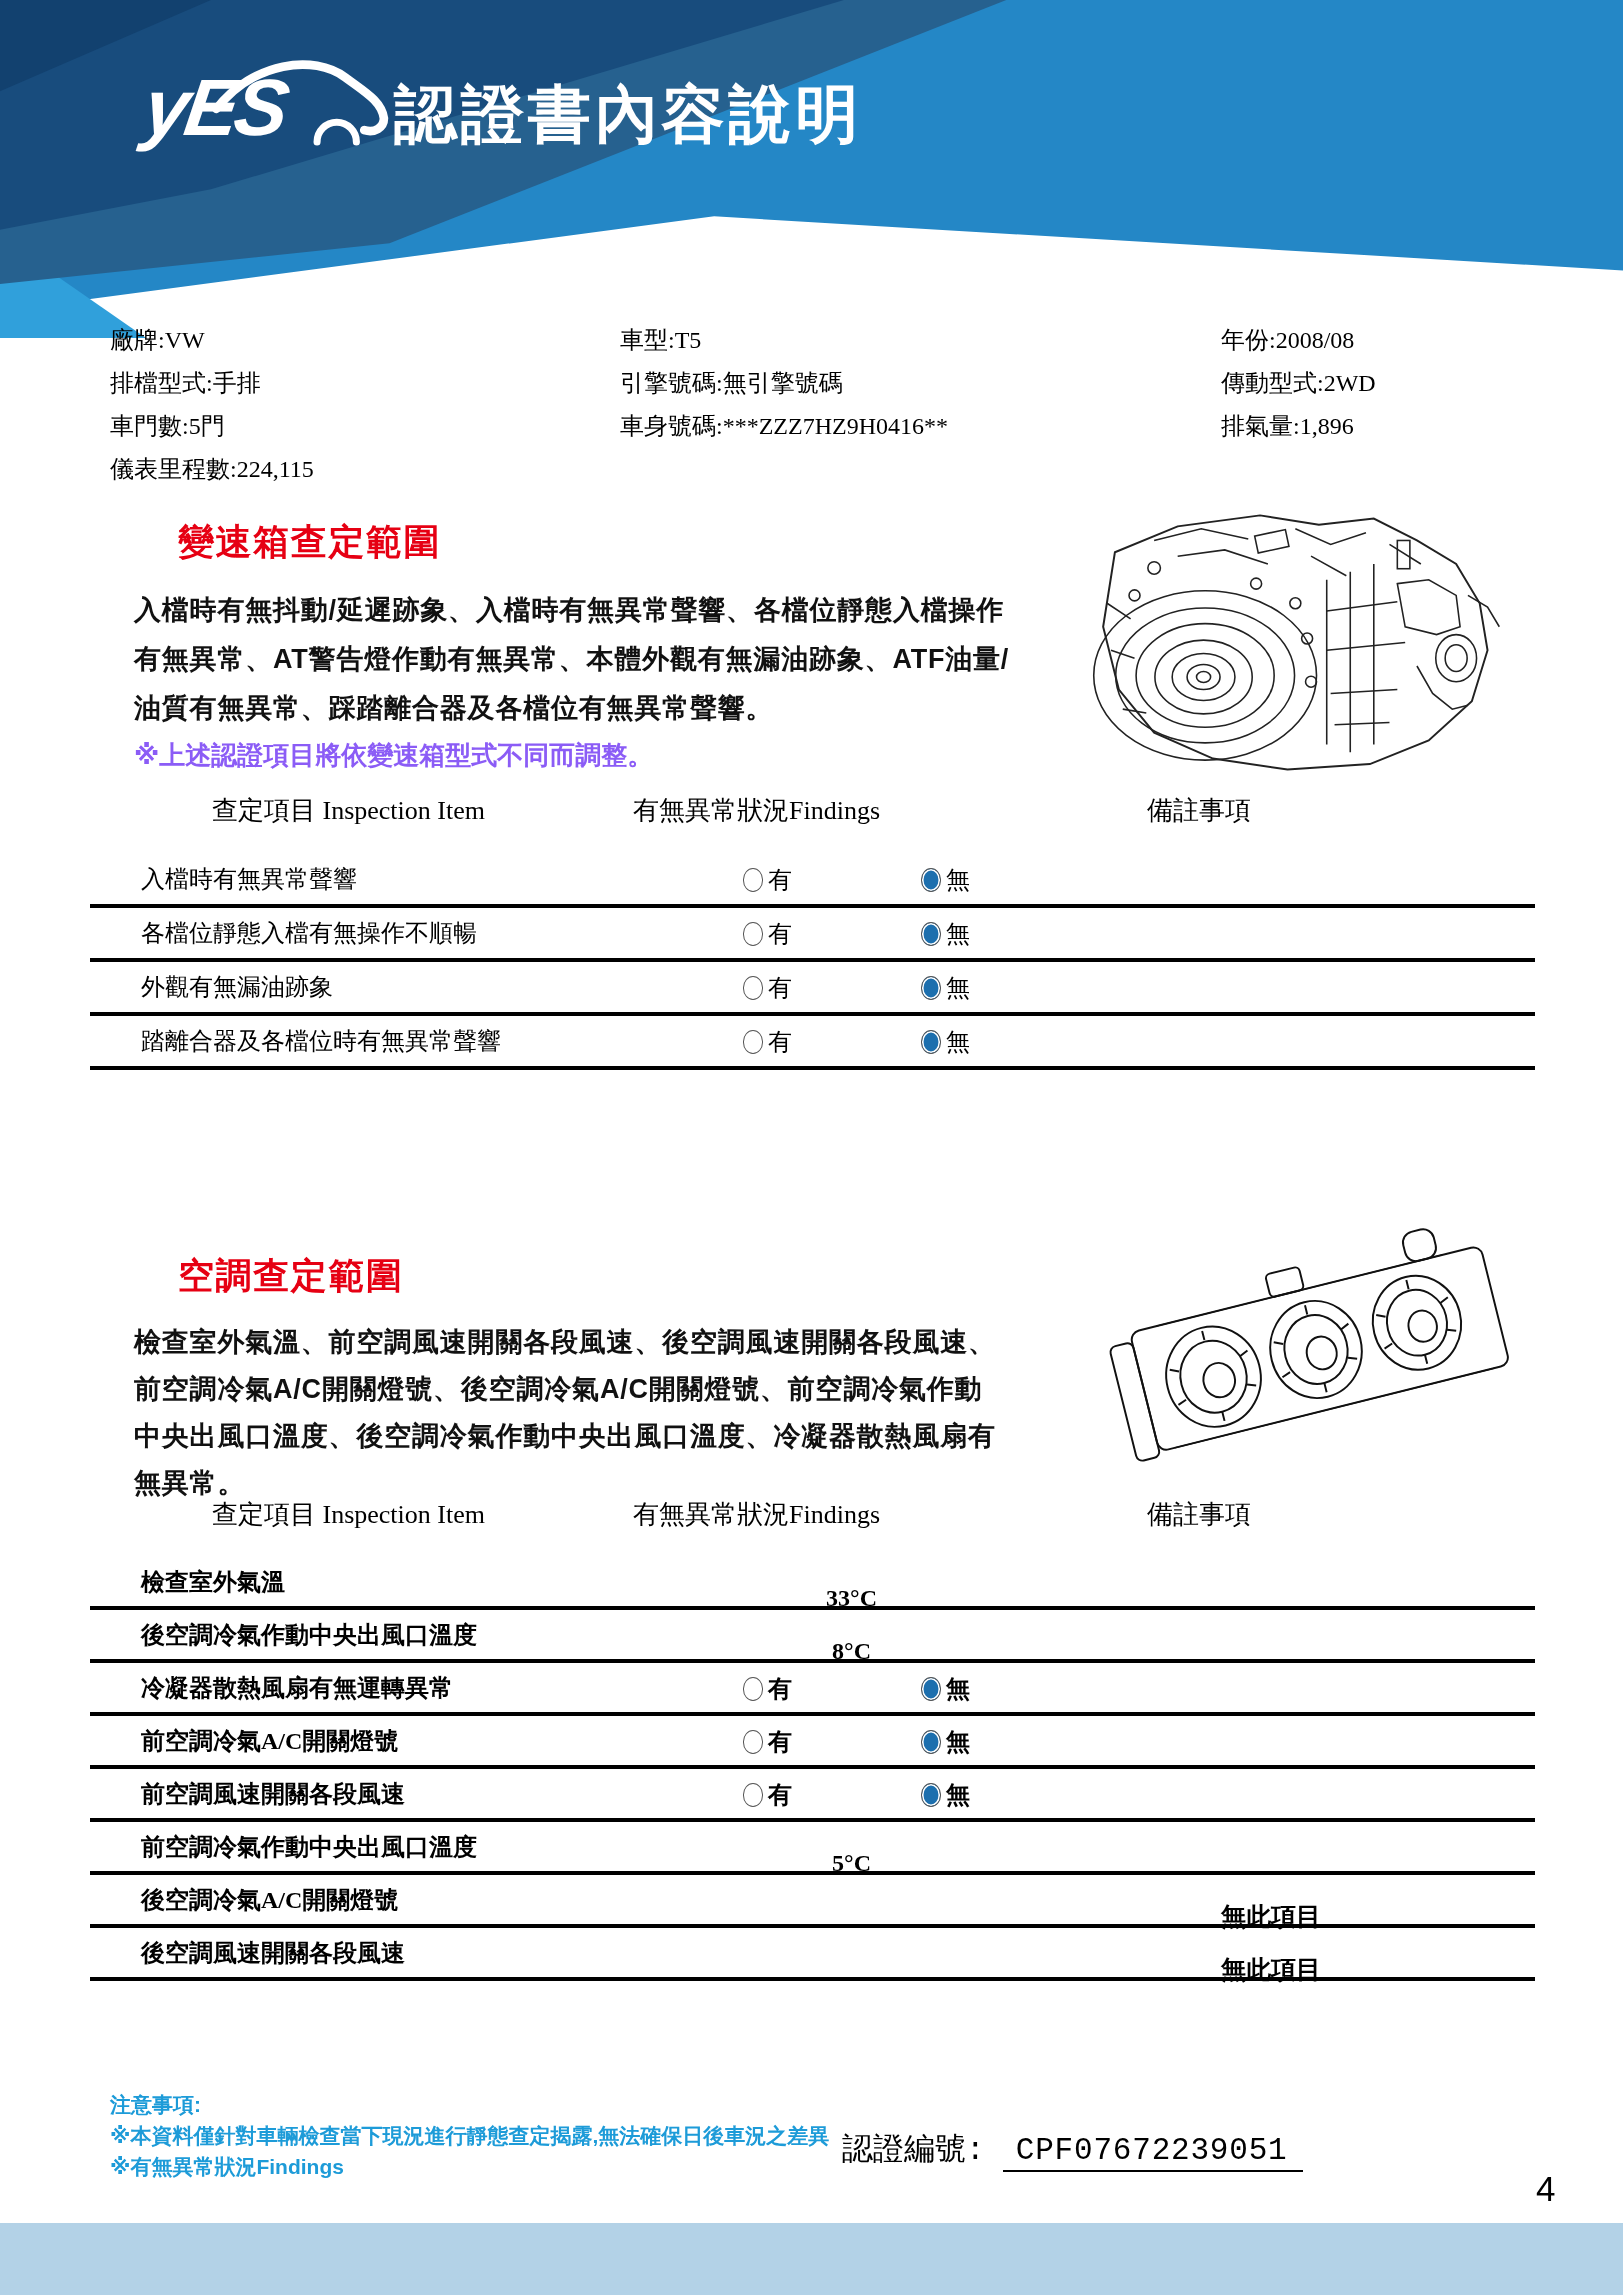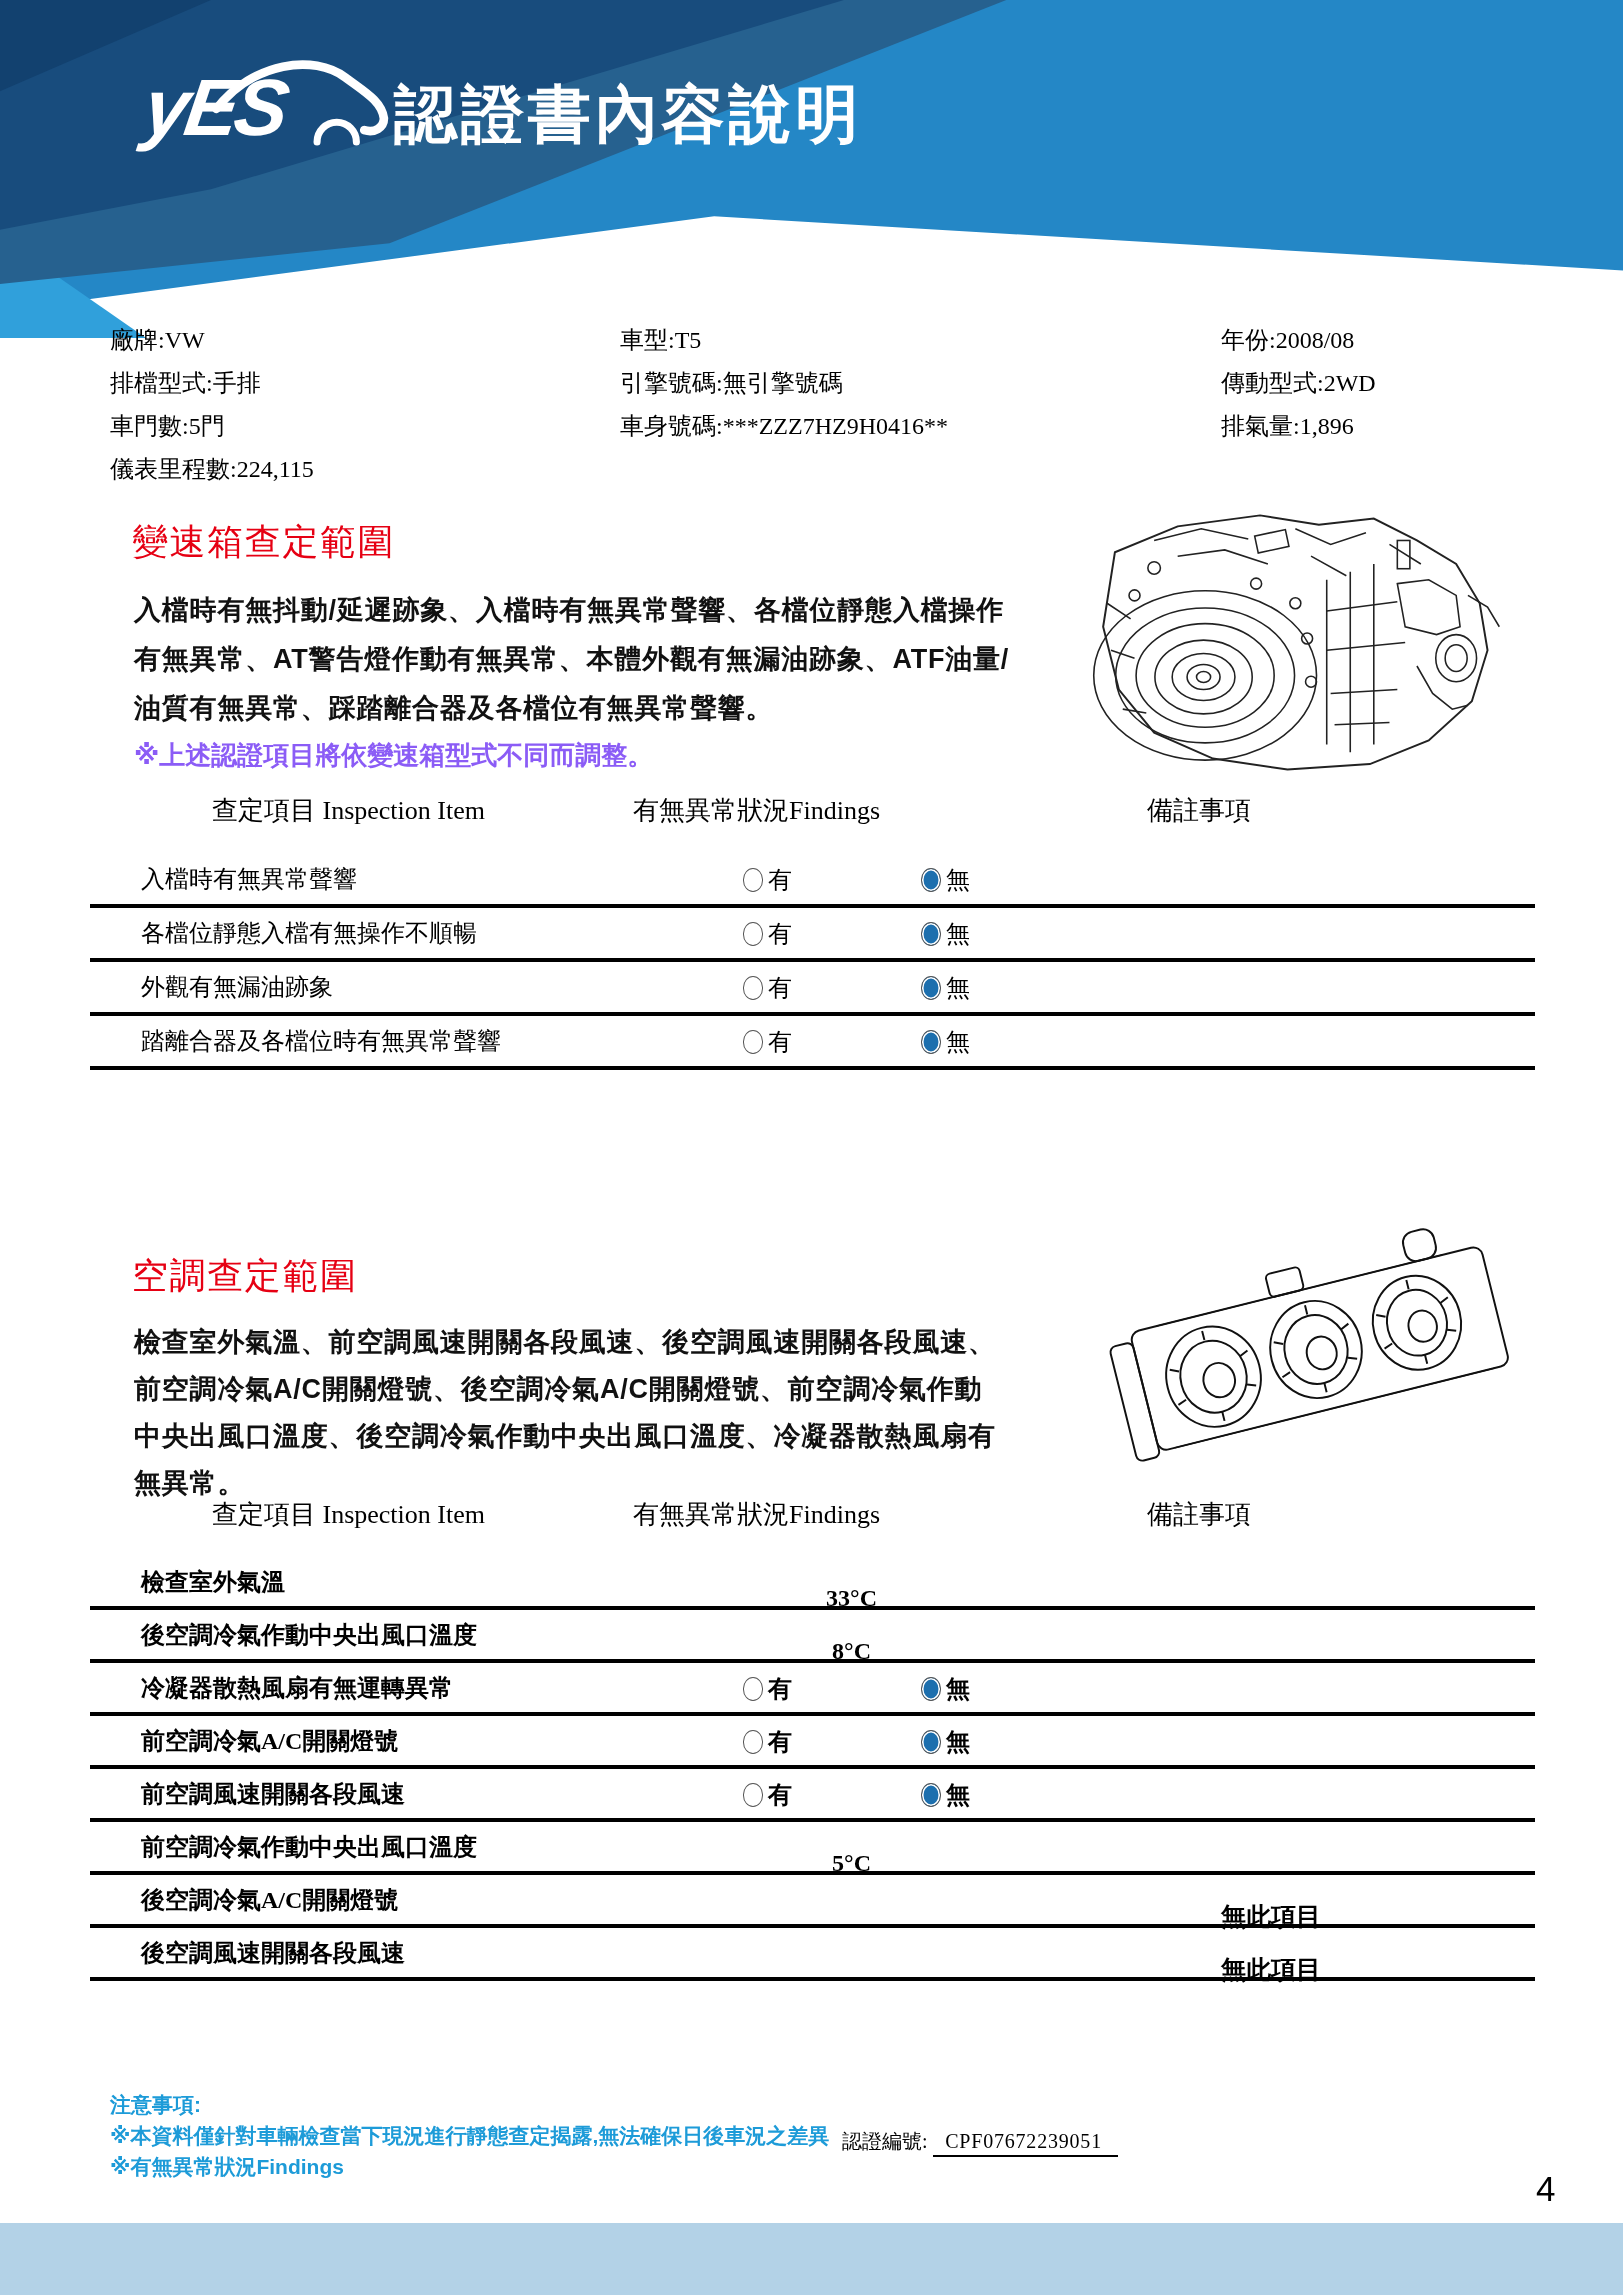--- a/index.html
+++ b/index.html
@@ -21,21 +21,21 @@
   .hdr-title{position:absolute;left:394px;top:80px;font-family:"Liberation Sans","DejaVu Sans",sans-serif;
              font-weight:bold;font-size:63px;line-height:1.1;color:#fff;letter-spacing:3.9px;}
 
   
   .vcol{position:absolute;top:324px;font-size:24px;}
   .vline{height:43px;}
   #vc1{left:110px;} #vc2{left:592px;margin-left:28px;} #vc3{left:1221px;}
 
   
   .sec-title{position:absolute;font-family:"Liberation Sans","DejaVu Sans",sans-serif;
-             font-weight:normal;font-size:36px;color:#E60013;letter-spacing:1.6px;}
+             font-weight:bold;font-size:36px;color:#E60013;letter-spacing:1.6px;margin-left:46px;}
   #sec0-title{left:132px;top:518px;} #sec1-title{left:132px;top:1252px;}
   .sec-desc{position:absolute;font-family:"Liberation Sans","DejaVu Sans",sans-serif;
             font-weight:bold;font-size:27px;letter-spacing:0.8px;white-space:pre-line;color:#111;}
   #sec0-desc{left:134px;top:586px;line-height:49px;}
   #sec0-note{position:absolute;left:134px;top:738px;font-family:"Liberation Sans","DejaVu Sans",sans-serif;
              font-weight:bold;font-size:26px;color:#8b5cf6;}
   #sec1-desc{left:134px;top:1319px;line-height:47px;}
 
   .illu{position:absolute;}
   #illu-gearbox{left:1060px;top:509px;}
@@ -56,21 +56,21 @@
   .g0{left:653px;} .g1{left:831px;}
   .radio{width:20.4px;height:23.6px;border:1.6px solid #555;border-radius:50%;background:#fff;box-sizing:border-box;}
   .radio.sel{background:#1C6FAE;box-shadow:inset 0 0 0 1.6px #fff;}
   .rlabel{font-size:24px;}
   .tvalue{position:absolute;left:683px;width:157px;top:7.9px;text-align:center;font-size:24px;margin-top:20px;}
   .tremark{position:absolute;left:1131px;top:25px;font-size:25px;}
 
   
   .notes{position:absolute;left:110px;top:2089px;font-family:"Liberation Sans","DejaVu Sans",sans-serif;
          font-weight:bold;font-size:21px;line-height:31px;color:#1D9BD8;}
-  .cert{position:absolute;left:842px;top:2128px;font-size:20px;}
+  .cert{position:absolute;left:842px;top:2128px;font-size:31px;font-family:Liberation Mono, monospace;}
   .cert-num{display:inline-block;border-bottom:2.4px solid #000;padding:0 15.7px 1.6px 12.6px;letter-spacing:0.8px;}
   .pnum{position:absolute;left:1536px;top:2169px;font-size:35px;font-family:"Liberation Sans","DejaVu Sans",sans-serif;}
 
   .band{position:absolute;left:0;top:2223px;width:100%;height:72px;background:#2E86C4;}
   .band div{position:absolute;top:0;left:0;width:100%;height:100%;}
   .b-dark{background:#1B5B90;clip-path:polygon(5% 0,51% 0,45% 100%,14% 100%);}
   .b-light{background:#3A90CA;clip-path:polygon(86% 100%,100% 28%,100% 100%);}
   .b-hair{height:3.1px;background:#B3D2E7;}
   svg{display:block;}
 </style>

